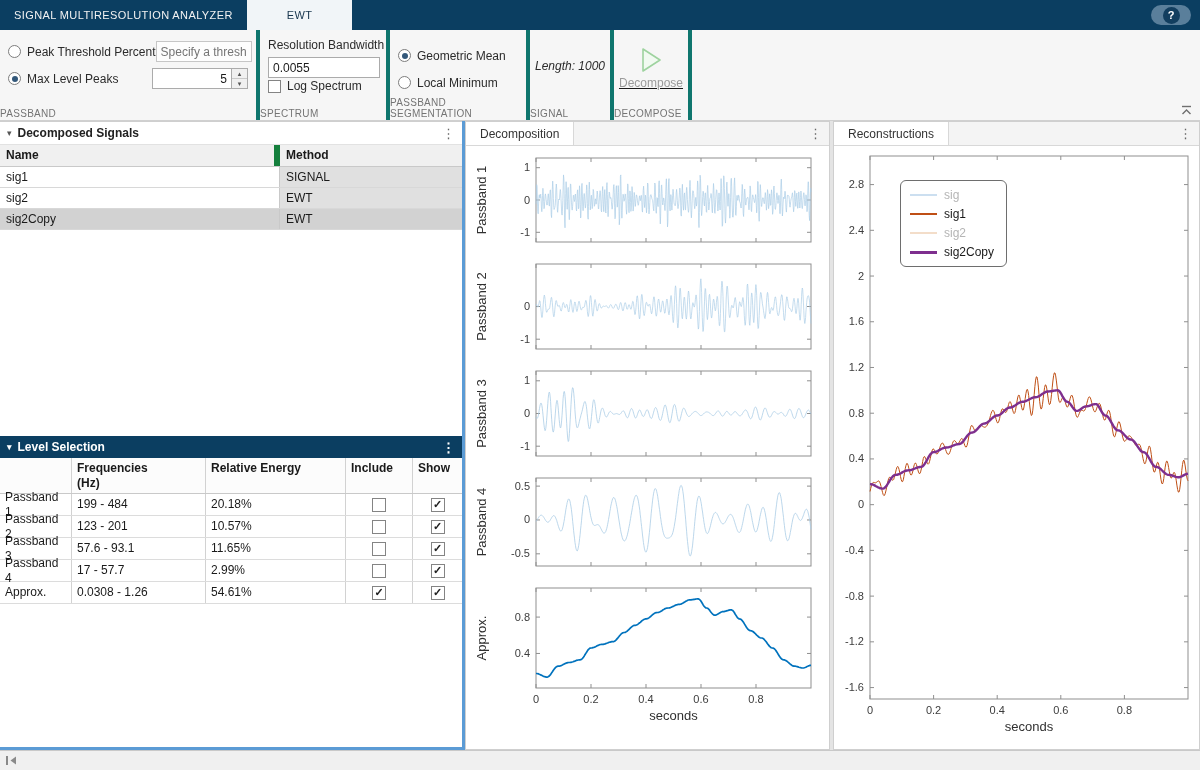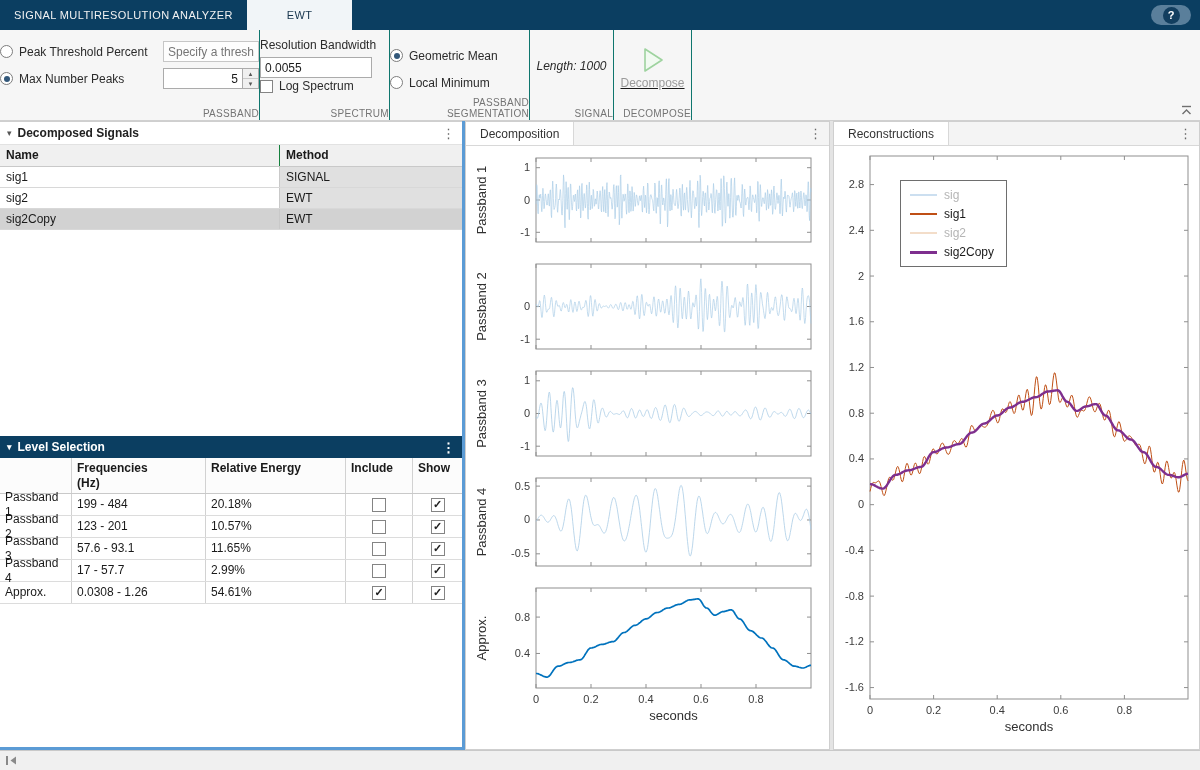--- a/index.html
+++ b/index.html
@@ -12,22 +12,22 @@
   .app-tab { color: #f2f2f2; font-size: 11px; letter-spacing: .4px; display: flex; align-items: center; padding: 0 14px; }
   .app-tab.active { background: #f1f5f8; color: #16344d; padding: 0 40px; }
   .help-pill { margin-left: auto; align-self: center; margin-right: 9px; width: 40px; height: 20px; border-radius: 10px;
     background: #5a7f9b; display: flex; align-items: center; justify-content: center; }
   .help-circle { width: 17px; height: 17px; border-radius: 50%; background: #123e5f; color: #fff; font-weight: bold;
     font-size: 11px; display: flex; align-items: center; justify-content: center; }
 
   
   .toolstrip { position: absolute; top: 30px; left: 0; width: 1200px; height: 91px; background: #f6f6f6;
     border-bottom: 1px solid #d0d0d0; display: flex; }
-  .ts-section { position: relative; border-right: 1px solid #0f766e; height: 100%; padding: 7px 0 16px; }
-  .sec-label { position: absolute; bottom: 1px; left: 0; right: 0; text-align: right; font-size: 10px; color: #747474; letter-spacing: .3px; }
+  .ts-section { position: relative; border-right: 4px solid #0f766e; height: 100%; padding: 7px 8px 16px; }
+  .sec-label { position: absolute; bottom: 1px; left: 0; right: 0; text-align: left; font-size: 10px; color: #747474; letter-spacing: .3px; }
   .sec-passband { width: 260px; }
   .sec-spectrum { width: 130px; }
   .sec-seg { width: 140px; }
   .sec-signal { width: 84px; }
   .sec-decompose { width: 78px; text-decoration: underline; }
   .ts-row { display: flex; align-items: center; height: 25px; margin-top: 2px; }
   .radio { width: 13px; height: 13px; border: 1px solid #7d7d7d; border-radius: 50%; background: #fff; margin-right: 6px; position: relative; flex: none; }
   .radio.checked::after { content: ""; position: absolute; left: 2.5px; top: 2.5px; width: 6px; height: 6px; border-radius: 50%; background: #33587a; }
   .ts-label { font-size: 12px; color: #2b2b2b; white-space: nowrap; }
   .ts-input { height: 21px; border: 1px solid #ababab; background: #fff; font: 12px "Liberation Sans", sans-serif; padding: 0 4px; color: #1a1a1a; }
@@ -55,21 +55,21 @@
   .left-panel { position: absolute; left: 0; top: 0; width: 462px; height: 626px; background: #fff; border-top: 1px solid #cfcfcf; }
   .mid-panel { position: absolute; left: 465px; top: 0; width: 365px; height: 629px; background: #0ea5e9; border: 1px solid #cfcfcf; }
   .right-panel { position: absolute; left: 833px; top: 0; width: 367px; height: 629px; background: #fff; border: 1px solid #cfcfcf; }
 
   
   .lp-header { height: 23px; display: flex; align-items: center; padding: 0 7px; border-bottom: 1px solid #e2e2e2; background: #fff; }
   .tri { color: #555; font-size: 9px; margin-right: 6px; }
   .lp-title { font-weight: bold; font-size: 12px; color: #222; }
   .dots { margin-left: auto; color: #666; font-size: 13px; line-height: 1; }
   .sig-thead { display: flex; height: 22px; background: #f0f0f0; border-bottom: 1px solid #c9c9c9; font-weight: bold; }
-  .sig-cn { width: 280px; padding: 3px 6px; border-right: 1px solid #15803d; overflow: hidden; }
+  .sig-cn { width: 280px; padding: 3px 6px; border-right: 6px solid #15803d; overflow: hidden; }
   .sig-cm { flex: 1; padding: 3px 6px; }
   .sig-row { display: flex; height: 21px; border-bottom: 1px solid #d8d8d8; font-weight: normal; }
   .sig-row .sig-cn { background: #fff; border-right: 1px solid #c9c9c9; }
   .sig-row .sig-cm { background: #e0e0e0; }
   .sig-row.checked .sig-cn, .sig-row.checked .sig-cm { background: #d2d2d2; }
 
   .level-section { position: absolute; left: 0; top: 314px; right: 0; bottom: 0; background: #fff; }
   .ls-header { height: 22px; background: #0b3e61; color: #fff; display: flex; align-items: center; padding: 0 7px; font-weight: bold; }
   .ls-header .tri, .ls-header .dots { color: #fff; }
   .lvl-thead { display: flex; background: #fcfcfc; border-bottom: 1px solid #c9c9c9; font-weight: bold; height: 36px; }
@@ -113,21 +113,21 @@
 
   <div class="toolstrip">
     <section class="ts-section sec-passband">
       <div class="ts-row">
         <span class="radio"></span>
         <span class="ts-label">Peak Threshold Percent</span>
         <input class="ts-input w96" disabled="" placeholder="Specify a thresho" style="">
       </div>
       <div class="ts-row">
         <span class="radio checked"></span>
-        <span class="ts-label">Max Number Peaks</span>
+        <span class="ts-label">Max Level Peaks</span>
         <span class="spin-wrap">
           <input class="ts-input spin" value="5" style="">
           <span class="spin-btns">
             <span>▴</span>
             <span>▾</span>
           </span>
         </span>
       </div>
       <div class="sec-label">PASSBAND</div>
     </section>
@@ -453,21 +453,21 @@
             <line x1="226.79999999999998" y1="553" x2="226.79999999999998" y2="549" stroke="#8f8f8f"></line>
             <line x1="226.79999999999998" y1="10" x2="226.79999999999998" y2="14" stroke="#8f8f8f"></line>
             <text x="226.79999999999998" y="568" text-anchor="middle" font-size="11" fill="#3c3c3c">0.6</text>
             <line x1="290.4" y1="553" x2="290.4" y2="549" stroke="#8f8f8f"></line>
             <line x1="290.4" y1="10" x2="290.4" y2="14" stroke="#8f8f8f"></line>
             <text x="290.4" y="568" text-anchor="middle" font-size="11" fill="#3c3c3c">0.8</text>
             <text x="195" y="585" text-anchor="middle" font-size="13" fill="#303030">seconds</text>
             <path d="M36.0,345.5L36.7,342.5L37.4,339.8L38.1,337.8L38.8,336.7L39.5,336.4L40.2,336.5L40.8,336.7L41.5,336.8L42.2,336.5L42.9,336.0L43.6,335.3L44.3,334.9L45.0,335.1L45.7,336.1L46.4,338.0L47.1,340.6L47.8,343.5L48.5,346.3L49.2,348.6L49.9,349.6L50.5,349.3L51.2,347.7L51.9,344.9L52.6,341.6L53.3,338.1L54.0,334.9L54.7,332.5L55.4,331.3L56.1,331.2L56.8,331.9L57.5,333.0L58.2,334.0L58.9,334.3L59.6,333.6L60.2,331.8L60.9,329.1L61.6,326.1L62.3,323.3L63.0,321.2L63.7,320.4L64.4,321.3L65.1,323.6L65.8,326.9L66.5,330.5L67.2,333.6L67.9,335.5L68.6,335.6L69.3,333.8L69.9,330.6L70.6,326.5L71.3,322.5L72.0,319.3L72.7,317.5L73.4,317.6L74.1,319.3L74.8,322.1L75.5,325.1L76.2,327.7L76.9,329.0L77.6,328.8L78.3,327.1L79.0,324.4L79.6,321.3L80.3,318.7L81.0,317.2L81.7,317.1L82.4,318.5L83.1,320.9L83.8,323.7L84.5,326.1L85.2,327.5L85.9,327.5L86.6,325.9L87.3,323.0L88.0,319.3L88.7,315.5L89.3,312.5L90.0,310.8L90.7,310.6L91.4,311.8L92.1,313.8L92.8,316.0L93.5,317.7L94.2,318.2L94.9,317.4L95.6,315.3L96.3,312.3L97.0,309.0L97.7,306.0L98.4,303.8L99.0,302.8L99.7,303.1L100.4,304.3L101.1,305.8L101.8,307.1L102.5,308.0L103.2,308.0L103.9,307.1L104.6,305.5L105.3,303.3L106.0,301.1L106.7,299.1L107.4,297.7L108.1,297.0L108.7,297.1L109.4,298.0L110.1,299.4L110.8,301.3L111.5,303.3L112.2,305.3L112.9,307.0L113.6,308.1L114.3,308.4L115.0,308.0L115.7,306.7L116.4,304.8L117.1,302.4L117.8,299.9L118.4,297.6L119.1,295.8L119.8,294.8L120.5,294.6L121.2,295.1L121.9,296.0L122.6,296.9L123.3,297.6L124.0,297.6L124.7,297.1L125.4,296.0L126.1,294.6L126.8,293.3L127.5,292.6L128.1,292.6L128.8,293.7L129.5,295.5L130.2,297.7L130.9,299.7L131.6,301.0L132.3,301.0L133.0,299.6L133.7,296.8L134.4,293.0L135.1,288.8L135.8,284.8L136.5,281.7L137.2,279.8L137.8,279.3L138.5,280.0L139.2,281.3L139.9,282.9L140.6,284.3L141.3,285.0L142.0,285.1L142.7,284.4L143.4,283.2L144.1,281.9L144.8,280.6L145.5,279.7L146.2,279.3L146.8,279.2L147.5,279.5L148.2,280.0L148.9,280.5L149.6,280.9L150.3,281.2L151.0,281.2L151.7,280.9L152.4,280.3L153.1,279.3L153.8,278.0L154.5,276.4L155.2,274.3L155.9,272.0L156.5,269.5L157.2,267.2L157.9,265.4L158.6,264.4L159.3,264.5L160.0,265.7L160.7,267.8L161.4,270.6L162.1,273.3L162.8,275.6L163.5,276.9L164.2,276.7L164.9,275.1L165.6,272.5L166.2,269.3L166.9,266.3L167.6,264.0L168.3,262.9L169.0,262.9L169.7,263.9L170.4,265.2L171.1,266.2L171.8,266.5L172.5,265.7L173.2,263.8L173.9,261.1L174.6,258.4L175.3,256.3L175.9,255.5L176.6,256.2L177.3,258.2L178.0,261.0L178.7,264.1L179.4,266.5L180.1,267.6L180.8,266.8L181.5,264.3L182.2,260.4L182.9,256.0L183.6,252.0L184.3,249.5L185.0,249.0L185.6,250.5L186.3,253.8L187.0,257.8L187.7,261.5L188.4,263.9L189.1,264.1L189.8,262.0L190.5,257.8L191.2,252.6L191.9,247.7L192.6,244.2L193.3,243.3L194.0,245.2L194.7,249.6L195.3,255.7L196.0,262.0L196.7,267.0L197.4,269.5L198.1,268.5L198.8,264.2L199.5,257.1L200.2,248.6L200.9,240.4L201.6,234.1L202.3,230.8L203.0,231.0L203.7,234.8L204.4,241.1L205.0,248.6L205.7,255.7L206.4,260.8L207.1,263.1L207.8,262.1L208.5,258.3L209.2,252.6L209.9,246.5L210.6,241.5L211.3,238.9L212.0,239.2L212.7,242.1L213.4,246.9L214.1,252.1L214.7,256.4L215.4,258.6L216.1,258.0L216.8,254.5L217.5,248.7L218.2,241.8L218.9,235.0L219.6,229.7L220.3,226.9L221.0,227.0L221.7,229.9L222.4,234.9L223.1,241.0L223.8,247.0L224.4,251.9L225.1,255.2L225.8,256.5L226.5,256.1L227.2,254.7L227.9,252.8L228.6,251.4L229.3,251.0L230.0,251.8L230.7,253.8L231.4,256.5L232.1,259.0L232.8,260.8L233.5,261.1L234.1,260.2L234.8,258.1L235.5,255.2L236.2,252.3L236.9,250.1L237.6,249.1L238.3,249.8L239.0,252.2L239.7,255.9L240.4,260.3L241.1,264.6L241.8,268.2L242.5,270.5L243.2,271.4L243.8,270.9L244.5,269.5L245.2,267.7L245.9,266.0L246.6,264.7L247.3,264.2L248.0,264.2L248.7,264.6L249.4,265.0L250.1,264.9L250.8,264.1L251.5,262.5L252.2,260.2L252.8,257.5L253.5,254.8L254.2,252.5L254.9,251.1L255.6,250.8L256.3,251.8L257.0,253.8L257.7,256.6L258.4,259.6L259.1,262.4L259.8,264.6L260.5,265.7L261.2,265.8L261.9,264.7L262.5,262.9L263.2,260.9L263.9,259.0L264.6,257.7L265.3,257.3L266.0,258.1L266.7,260.0L267.4,262.9L268.1,266.2L268.8,269.6L269.5,272.3L270.2,273.9L270.9,274.1L271.6,272.8L272.2,270.6L272.9,268.1L273.6,265.8L274.3,264.4L275.0,264.4L275.7,266.0L276.4,269.3L277.1,273.8L277.8,278.9L278.5,283.9L279.2,287.9L279.9,290.3L280.6,290.9L281.3,289.6L281.9,286.9L282.6,283.4L283.3,279.9L284.0,277.1L284.7,275.7L285.4,276.0L286.1,278.0L286.8,281.1L287.5,284.9L288.2,288.7L288.9,291.9L289.6,294.1L290.3,295.2L291.0,295.3L291.6,294.6L292.3,293.4L293.0,292.1L293.7,290.9L294.4,290.1L295.1,289.8L295.8,289.9L296.5,290.4L297.2,291.2L297.9,292.3L298.6,293.7L299.3,295.2L300.0,296.6L300.7,297.9L301.3,298.8L302.0,299.3L302.7,299.3L303.4,299.0L304.1,298.5L304.8,298.2L305.5,298.4L306.2,299.5L306.9,301.7L307.6,304.8L308.3,308.6L309.0,312.4L309.7,315.5L310.4,317.5L311.0,317.8L311.7,316.4L312.4,313.2L313.1,309.1L313.8,304.9L314.5,301.6L315.2,300.0L315.9,300.7L316.6,303.8L317.3,308.6L318.0,314.3L318.7,319.8L319.4,324.0L320.1,326.1L320.7,326.0L321.4,324.0L322.1,320.9L322.8,318.0L323.5,316.3L324.2,316.7L324.9,319.3L325.6,323.6L326.3,328.8L327.0,333.7L327.7,337.0L328.4,338.0L329.1,336.4L329.8,332.5L330.4,327.2L331.1,321.8L331.8,317.5L332.5,315.2L333.2,315.3L333.9,317.6L334.6,321.4L335.3,325.7L336.0,329.3L336.7,331.6L337.4,332.1L338.1,331.0L338.8,329.0L339.5,327.1L340.1,326.3L340.8,327.2L341.5,330.0L342.2,334.2L342.9,339.1L343.6,343.4L344.3,346.0L345.0,346.1L345.7,343.3L346.4,338.1L347.1,331.4L347.8,324.4L348.5,318.6L349.2,315.0L349.8,314.1L350.5,316.0L351.2,320.0L351.9,325.0L352.6,329.8L353.3,333.3L354.0,334.8" fill="none" stroke="#bf4f15" stroke-width="1" stroke-linejoin="round"></path>
             <path d="M36.0,338.1L37.0,338.2L38.0,338.4L39.0,338.7L40.0,339.1L41.0,339.6L42.0,340.2L43.0,340.7L44.0,341.3L45.0,341.7L46.0,342.2L47.0,342.4L48.0,342.6L49.0,342.6L50.0,342.3L51.0,341.6L51.9,340.6L52.9,339.2L53.9,337.7L54.9,336.0L55.9,334.4L56.9,332.8L57.9,331.4L58.9,330.2L59.9,329.4L60.9,329.0L61.9,328.9L62.9,328.8L63.9,328.5L64.9,328.2L65.9,327.7L66.9,327.2L67.9,326.6L68.9,326.0L69.9,325.5L70.9,325.1L71.9,324.7L72.9,324.5L73.9,324.4L74.9,324.3L75.9,324.2L76.9,324.0L77.9,323.7L78.9,323.3L79.9,322.9L80.9,322.5L81.9,322.1L82.9,321.7L83.8,321.4L84.8,321.2L85.8,321.0L86.8,320.9L87.8,320.7L88.8,320.1L89.8,319.1L90.8,317.7L91.8,316.1L92.8,314.3L93.8,312.5L94.8,310.7L95.8,309.1L96.8,307.8L97.8,306.8L98.8,306.2L99.8,306.1L100.8,306.0L101.8,305.8L102.8,305.4L103.8,305.0L104.8,304.4L105.8,303.9L106.8,303.3L107.8,302.8L108.8,302.3L109.8,301.9L110.8,301.7L111.8,301.5L112.8,301.5L113.8,301.4L114.8,301.2L115.7,300.9L116.7,300.6L117.7,300.2L118.7,299.8L119.7,299.3L120.7,299.0L121.7,298.6L122.7,298.3L123.7,298.2L124.7,298.1L125.7,298.0L126.7,297.6L127.7,296.9L128.7,295.9L129.7,294.7L130.7,293.3L131.7,291.9L132.7,290.6L133.7,289.3L134.7,288.2L135.7,287.4L136.7,286.8L137.7,286.6L138.7,286.5L139.7,286.1L140.7,285.5L141.7,284.7L142.7,283.7L143.7,282.6L144.7,281.5L145.7,280.4L146.7,279.4L147.6,278.6L148.6,278.0L149.6,277.6L150.6,277.5L151.6,277.3L152.6,276.9L153.6,276.3L154.6,275.6L155.6,274.7L156.6,273.7L157.6,272.7L158.6,271.8L159.6,271.0L160.6,270.3L161.6,269.8L162.6,269.5L163.6,269.5L164.6,269.3L165.6,268.8L166.6,268.2L167.6,267.4L168.6,266.5L169.6,265.5L170.6,264.5L171.6,263.6L172.6,262.8L173.6,262.2L174.6,261.7L175.6,261.5L176.6,261.5L177.6,261.3L178.6,260.9L179.5,260.4L180.5,259.8L181.5,259.2L182.5,258.5L183.5,257.8L184.5,257.1L185.5,256.6L186.5,256.2L187.5,255.9L188.5,255.8L189.5,255.7L190.5,255.5L191.5,255.2L192.5,254.8L193.5,254.3L194.5,253.8L195.5,253.2L196.5,252.7L197.5,252.2L198.5,251.8L199.5,251.4L200.5,251.3L201.5,251.2L202.5,251.1L203.5,250.8L204.5,250.4L205.5,249.9L206.5,249.2L207.5,248.5L208.5,247.8L209.5,247.2L210.5,246.6L211.4,246.1L212.4,245.7L213.4,245.5L214.4,245.5L215.4,245.4L216.4,245.3L217.4,245.2L218.4,245.0L219.4,244.8L220.4,244.6L221.4,244.5L222.4,244.4L223.4,244.3L224.4,244.5L225.4,245.3L226.4,246.6L227.4,248.2L228.4,250.1L229.4,251.9L230.4,253.6L231.4,254.8L232.4,255.6L233.4,255.8L234.4,256.1L235.4,256.9L236.4,258.1L237.4,259.5L238.4,261.0L239.4,262.4L240.4,263.6L241.4,264.5L242.4,264.9L243.3,264.9L244.3,264.6L245.3,264.1L246.3,263.5L247.3,262.7L248.3,262.0L249.3,261.3L250.3,260.8L251.3,260.5L252.3,260.4L253.3,260.3L254.3,260.1L255.3,259.8L256.3,259.5L257.3,259.1L258.3,258.7L259.3,258.4L260.3,258.2L261.3,258.1L262.3,258.1L263.3,258.8L264.3,259.9L265.3,261.5L266.3,263.3L267.3,265.1L268.3,266.8L269.3,268.2L270.3,269.2L271.3,269.5L272.3,269.7L273.3,270.3L274.3,271.4L275.2,272.7L276.2,274.3L277.2,276.1L278.2,277.9L279.2,279.7L280.2,281.3L281.2,282.6L282.2,283.6L283.2,284.2L284.2,284.4L285.2,284.5L286.2,285.0L287.2,285.7L288.2,286.6L289.2,287.6L290.2,288.7L291.2,289.8L292.2,290.9L293.2,291.8L294.2,292.6L295.2,293.2L296.2,293.5L297.2,293.5L298.2,293.9L299.2,294.6L300.2,295.6L301.2,296.9L302.2,298.3L303.2,299.9L304.2,301.4L305.2,302.8L306.2,304.1L307.1,305.1L308.1,305.7L309.1,306.1L310.1,306.2L311.1,306.7L312.1,307.6L313.1,308.9L314.1,310.5L315.1,312.2L316.1,314.0L317.1,315.8L318.1,317.5L319.1,318.9L320.1,320.0L321.1,320.7L322.1,320.9L323.1,321.0L324.1,321.4L325.1,321.9L326.1,322.6L327.1,323.5L328.1,324.5L329.1,325.5L330.1,326.4L331.1,327.3L332.1,328.0L333.1,328.5L334.1,328.9L335.1,328.9L336.1,329.0L337.1,329.2L338.1,329.5L339.0,329.8L340.0,330.2L341.0,330.6L342.0,330.9L343.0,331.1L344.0,331.2L345.0,331.2L346.0,331.0L347.0,330.7L348.0,330.2L349.0,329.6L350.0,329.1L351.0,328.6L352.0,328.2L353.0,327.9L354.0,327.8" fill="none" stroke="#7e2f8e" stroke-width="2.4" stroke-linejoin="round"></path>
           </svg>
-          <div class="legend" style="left: 66px; top: 34px;">
+          <div class="legend" style="left: 66px; top: 34px; border-radius: 6px;">
             <div class="leg-row">
               <span class="leg-line" style="border-top-color: rgb(204, 223, 240); border-top-width: 2px;"></span>
               <span class="leg-label" style="color: rgb(181, 181, 181);">sig</span>
             </div>
             <div class="leg-row">
               <span class="leg-line" style="border-top-color: rgb(191, 79, 21); border-top-width: 2px;"></span>
               <span class="leg-label" style="color: rgb(26, 26, 26);">sig1</span>
             </div>
             <div class="leg-row">
               <span class="leg-line" style="border-top-color: rgb(243, 221, 201); border-top-width: 2px;"></span>

